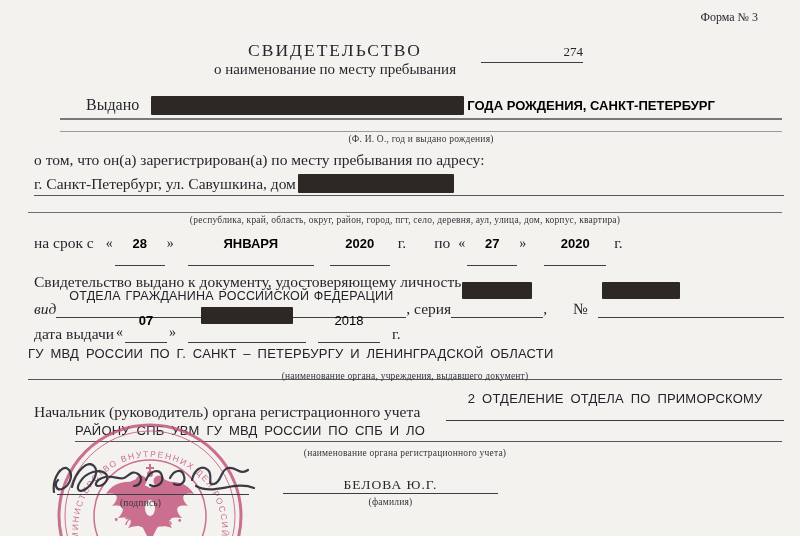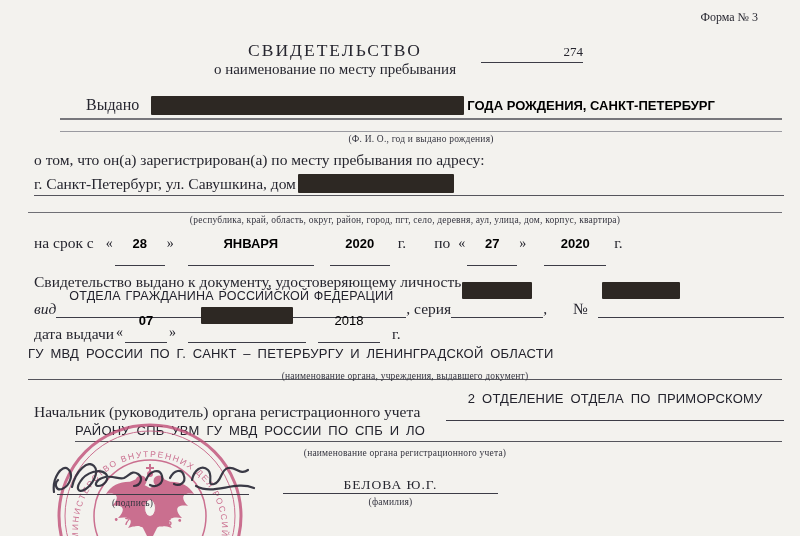--- a/index.html
+++ b/index.html
@@ -49,21 +49,21 @@
   .authority-row{top:346px; left:28px; right:18px; border-bottom:1.5px solid #55555c; padding-bottom:18px;}
   .authority-caption{top:371px; left:28px; right:18px;}
 
   .head-row{top:398px; left:34px; right:16px; height:23px;}
   .head-row2{top:423px; left:28px; right:18px; border-bottom:1.5px solid #55555c; padding-bottom:3px;margin-left:47px;}
   .head-caption{top:448px; left:28px; right:18px;}
 
   .stamp-svg{left:46px; top:420px; z-index:1;}
   .sig-svg{left:46px; top:452px; z-index:3;}
   .sign-line{top:494px; left:57px; width:192px; border-top:1.5px solid var(--rule); z-index:2;}
-  .sign-caption{top:498px; left:104px; z-index:4;padding-left:8px;}
+  .sign-caption{top:498px; left:112px; z-index:4;padding-left:8px;}
   .surname{top:477px; left:283px; width:215px; font-size:13.5px; letter-spacing:1px;}
   .surname-line{top:493px; left:283px; width:215px; border-top:1.5px solid var(--rule);}
   .surname-caption{top:497px; left:283px; width:215px;}
 </style>
 </head>
 <body>
 
 <div class="page">
 
   <div class="abs form-no">Форма № 3</div>

